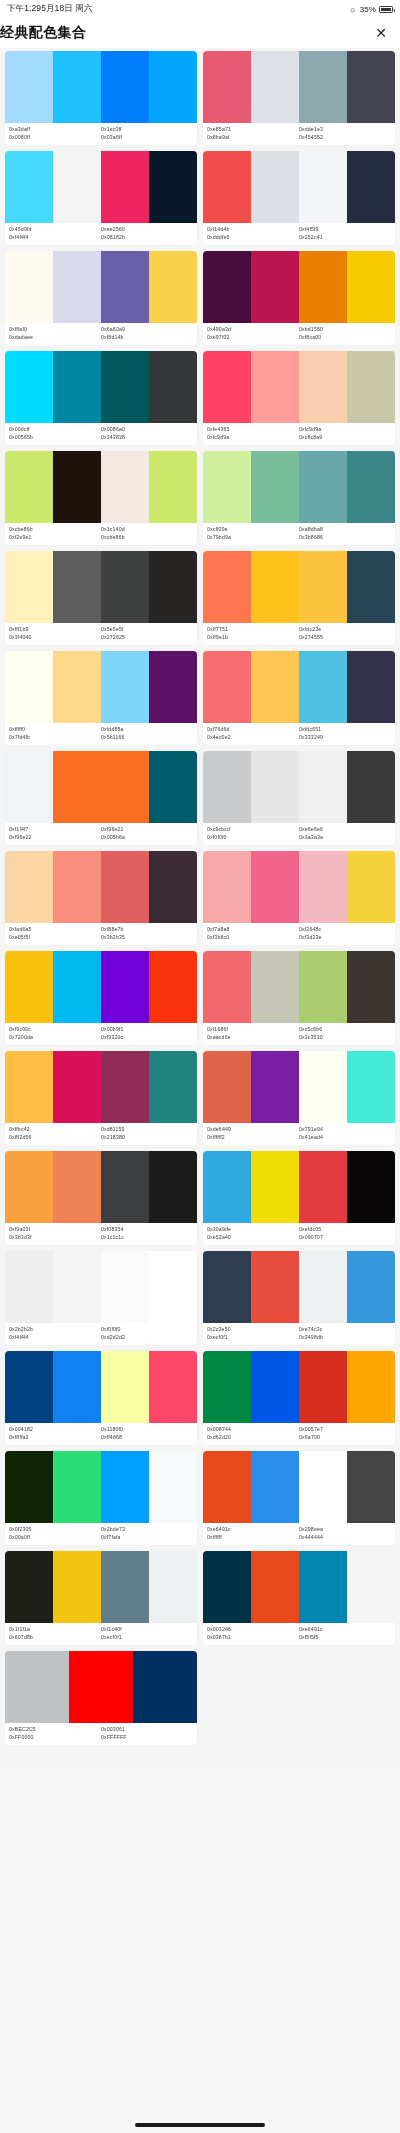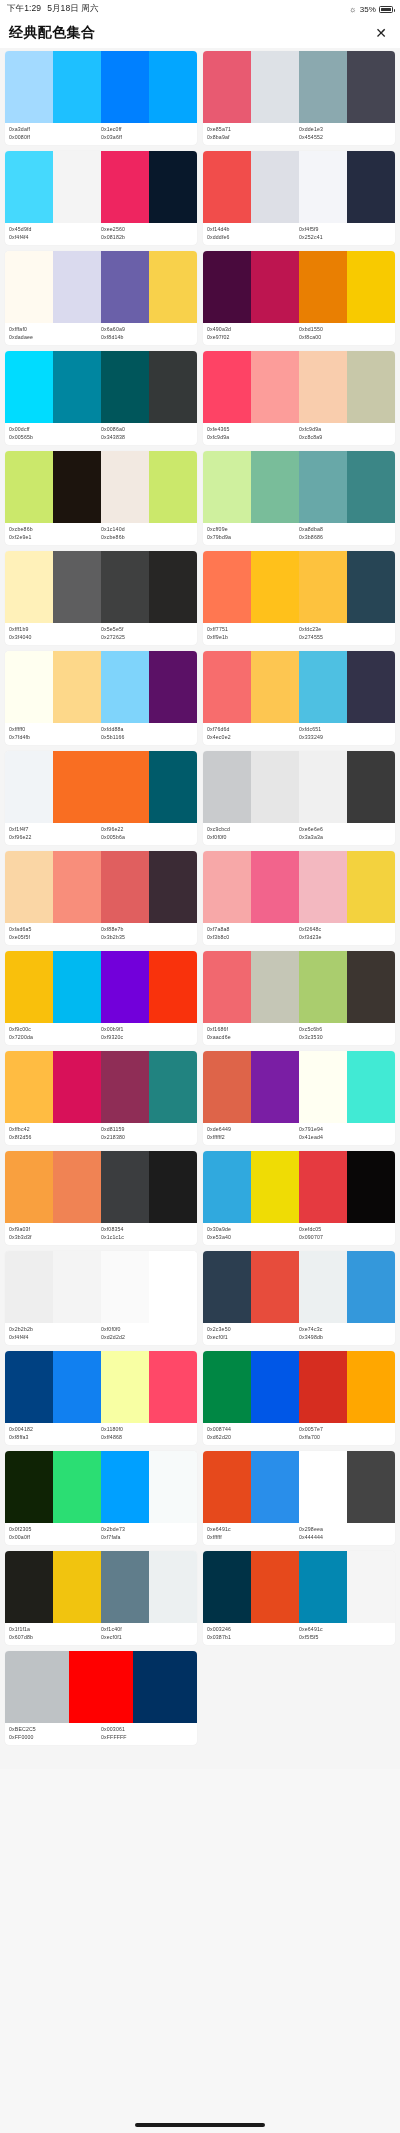--- a/index.html
+++ b/index.html
@@ -16,40 +16,40 @@
     height: 18px;
     background: #ffffff;
     display: flex;
     align-items: center;
     justify-content: space-between;
     padding: 0 7px;
     font-size: 8.5px;
     color: #222;
     letter-spacing: .1px;
   }
-  .sb-left { display: flex; gap: 6px; align-items: center; }
+  .sb-left { display: flex; align-items: center; }
   .sb-right { display: flex; gap: 3px; align-items: center; }
   .wifi-ico { font-size: 8px; color: #333; }
   .batt-txt { font-size: 8px; }
   .batt {
     width: 14px; height: 7px; border: 1px solid #333; border-radius: 1.5px;
     position: relative; display: inline-block;
   }
   .batt::after {
     content: ""; position: absolute; right: -3px; top: 2px;
     width: 1.5px; height: 3px; background: #333; border-radius: 0 1px 1px 0;
   }
   .batt i { position: absolute; left: 1px; top: 1px; bottom: 1px; width: 85%; background: #333; border-radius: .5px; display: block; }
   .titlebar {
     height: 30px;
     background: #ffffff;
     display: flex;
     align-items: center;
     justify-content: space-between;
-    padding: 0 10px 0 9px;
+    padding: 0 10px 0 0;
   }
   .title {
     font-size: 14px;
     font-weight: 700;
     color: #111;
     letter-spacing: .4px;
   }
   .close-btn {
     width: 18px; height: 18px;
     display: flex; align-items: center; justify-content: center;

